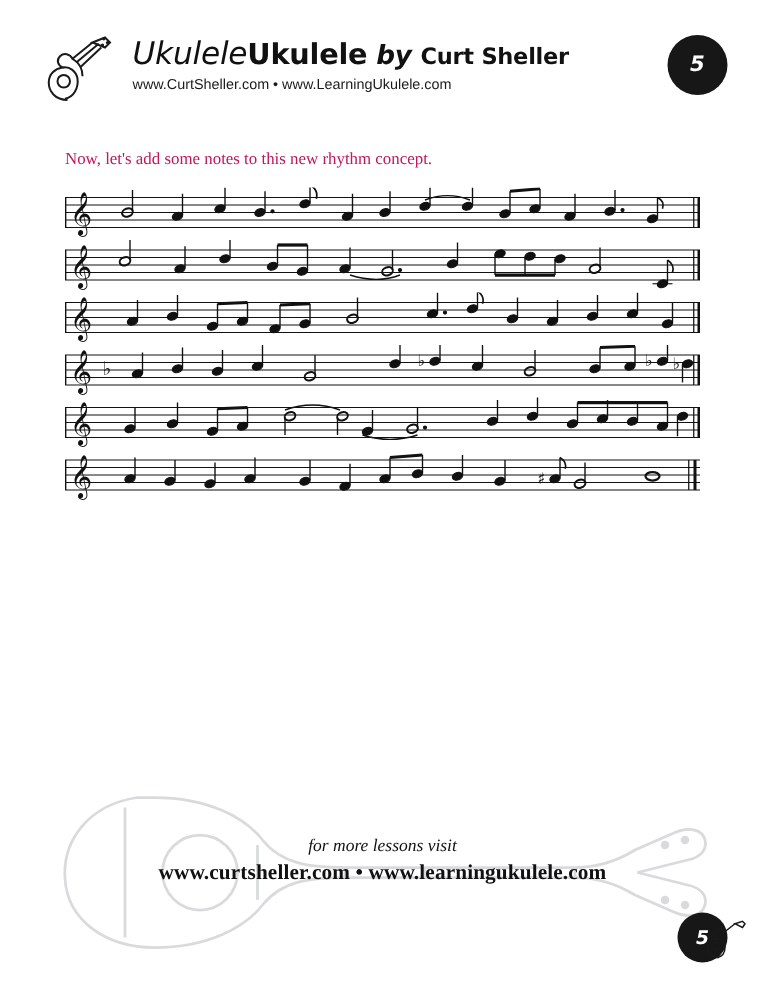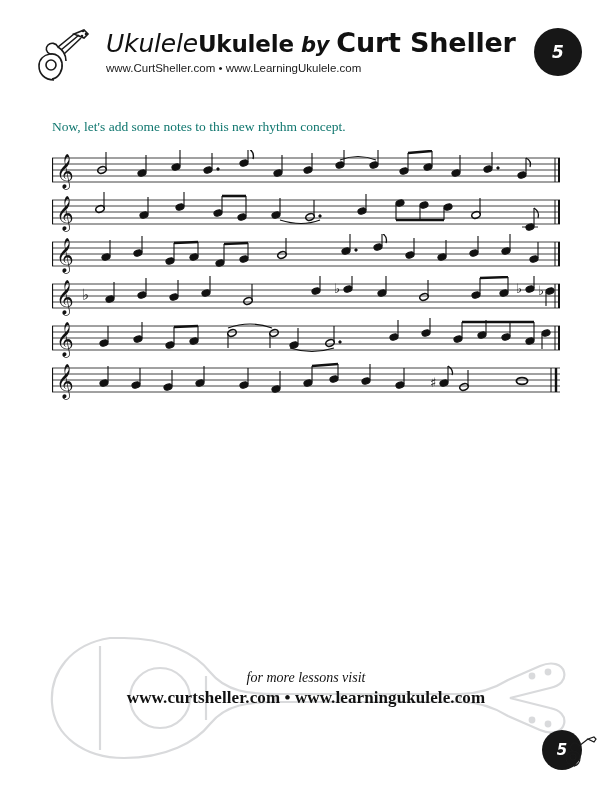--- a/index.html
+++ b/index.html
@@ -53,21 +53,21 @@
     font-weight: bold;
     font-size: 23px;
   }
   .t-by {
     font-style: italic;
     font-size: 21px;
     font-weight: bold;
   }
   .t-curt {
     font-weight: bold;
-    font-size: 27px;
+    font-size: 18px;
   }
   .subtitle-line {
     font-family: "Liberation Sans", sans-serif;
     font-size: 11.5px;
     margin-top: 4px;
     color: #1a1a1a;
     white-space: nowrap;
   }
   .page-badge {
     position: absolute;
@@ -87,21 +87,21 @@
     font-weight: bold;
   }
 
   
   .lead-text {
     position: absolute;
     left: 52px;
     top: 119px;
     font-family: "Liberation Serif", serif;
     font-size: 13.5px;
-    color: #0f766e;
+    color: #be185d;
   }
 
   
   .music-area {
     position: absolute;
     left: 52px;
     top: 150px;
     width: 508px;
   }
   .system {

